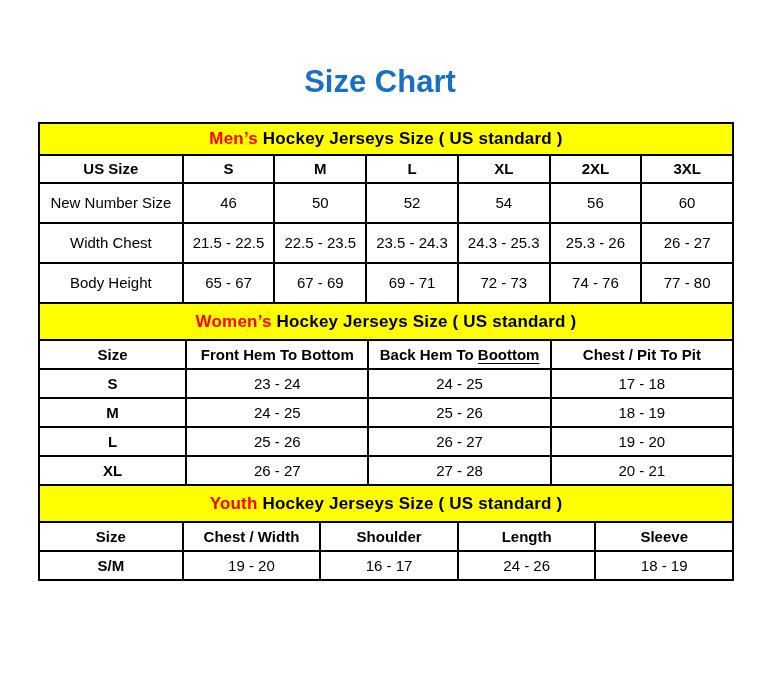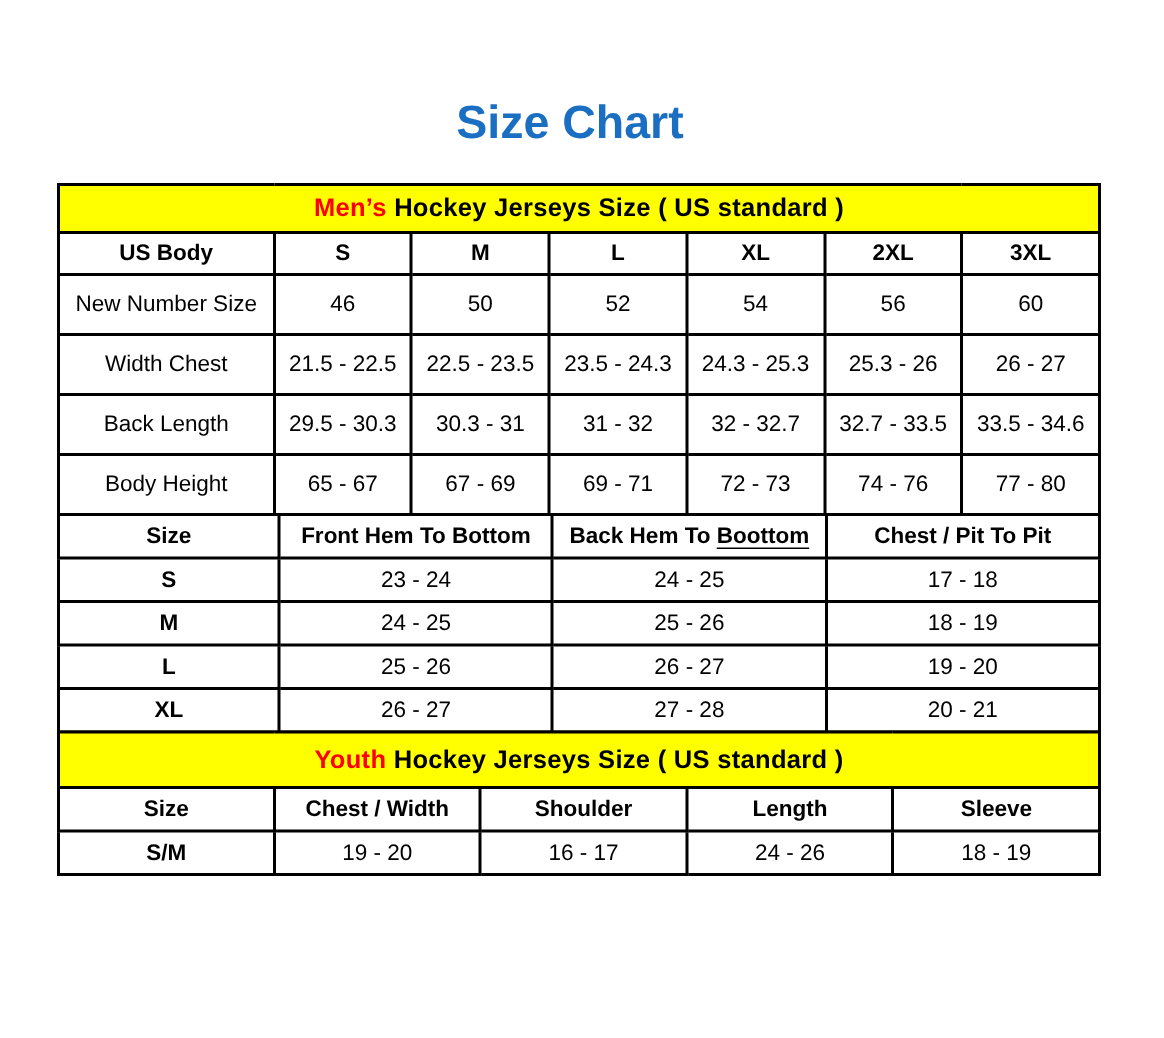--- a/index.html
+++ b/index.html
@@ -55,21 +55,21 @@
         <col style="width:13.22%">
         <col style="width:13.22%">
         <col style="width:13.21%">
         <col style="width:13.21%">
     </colgroup>
     <tbody>
         <tr class="band">
       <td colspan="7"><span class="hl">Men’s</span><span> Hockey Jerseys Size ( US standard )</span></td>
     </tr>
     <tr class="head">
-      <th>US Body</th>
+      <th>US Size</th>
       <th>S</th>
       <th>M</th>
       <th>L</th>
       <th>XL</th>
       <th>2XL</th>
       <th>3XL</th>
     </tr>
     <tr class="r1">
           <td class="lab">New Number Size</td>
           <td class="val">46</td>
@@ -82,48 +82,42 @@
     <tr class="r1">
           <td class="lab">Width Chest</td>
           <td class="val">21.5 - 22.5</td>
           <td class="val">22.5 - 23.5</td>
           <td class="val">23.5 - 24.3</td>
           <td class="val">24.3 - 25.3</td>
           <td class="val">25.3 - 26</td>
           <td class="val">26 - 27</td>
         </tr>
     <tr class="r1">
-          <td class="lab">Back Length</td>
-          <td class="val">29.5 - 30.3</td>
-          <td class="val">30.3 - 31</td>
-          <td class="val">31 - 32</td>
-          <td class="val">32 - 32.7</td>
-          <td class="val">32.7 - 33.5</td>
-          <td class="val">33.5 - 34.6</td>
-        </tr>
-    <tr class="r1">
           <td class="lab">Body Height</td>
           <td class="val">65 - 67</td>
           <td class="val">67 - 69</td>
           <td class="val">69 - 71</td>
           <td class="val">72 - 73</td>
           <td class="val">74 - 76</td>
           <td class="val">77 - 80</td>
         </tr>
   </tbody>
     </table>
 
   <table class="t2">
     <colgroup>
       <col style="width:21.2%">
         <col style="width:26.27%">
         <col style="width:26.27%">
         <col style="width:26.26%">
     </colgroup>
     <tbody>
+        <tr class="band" style="height:37px">
+      <td colspan="4"><span class="hl">Women’s</span><span> Hockey Jerseys Size ( US standard )</span></td>
+    </tr>
     <tr class="head" style="height:29px">
       <th>Size</th>
       <th>Front Hem To Bottom</th>
       <th><span>Back Hem To</span> <span class="sq">Boottom</span></th>
       <th>Chest / Pit To Pit</th>
     </tr>
     <tr class="r2">
           <td class="labB">S</td>
           <td class="val">23 - 24</td>
           <td class="val">24 - 25</td>

